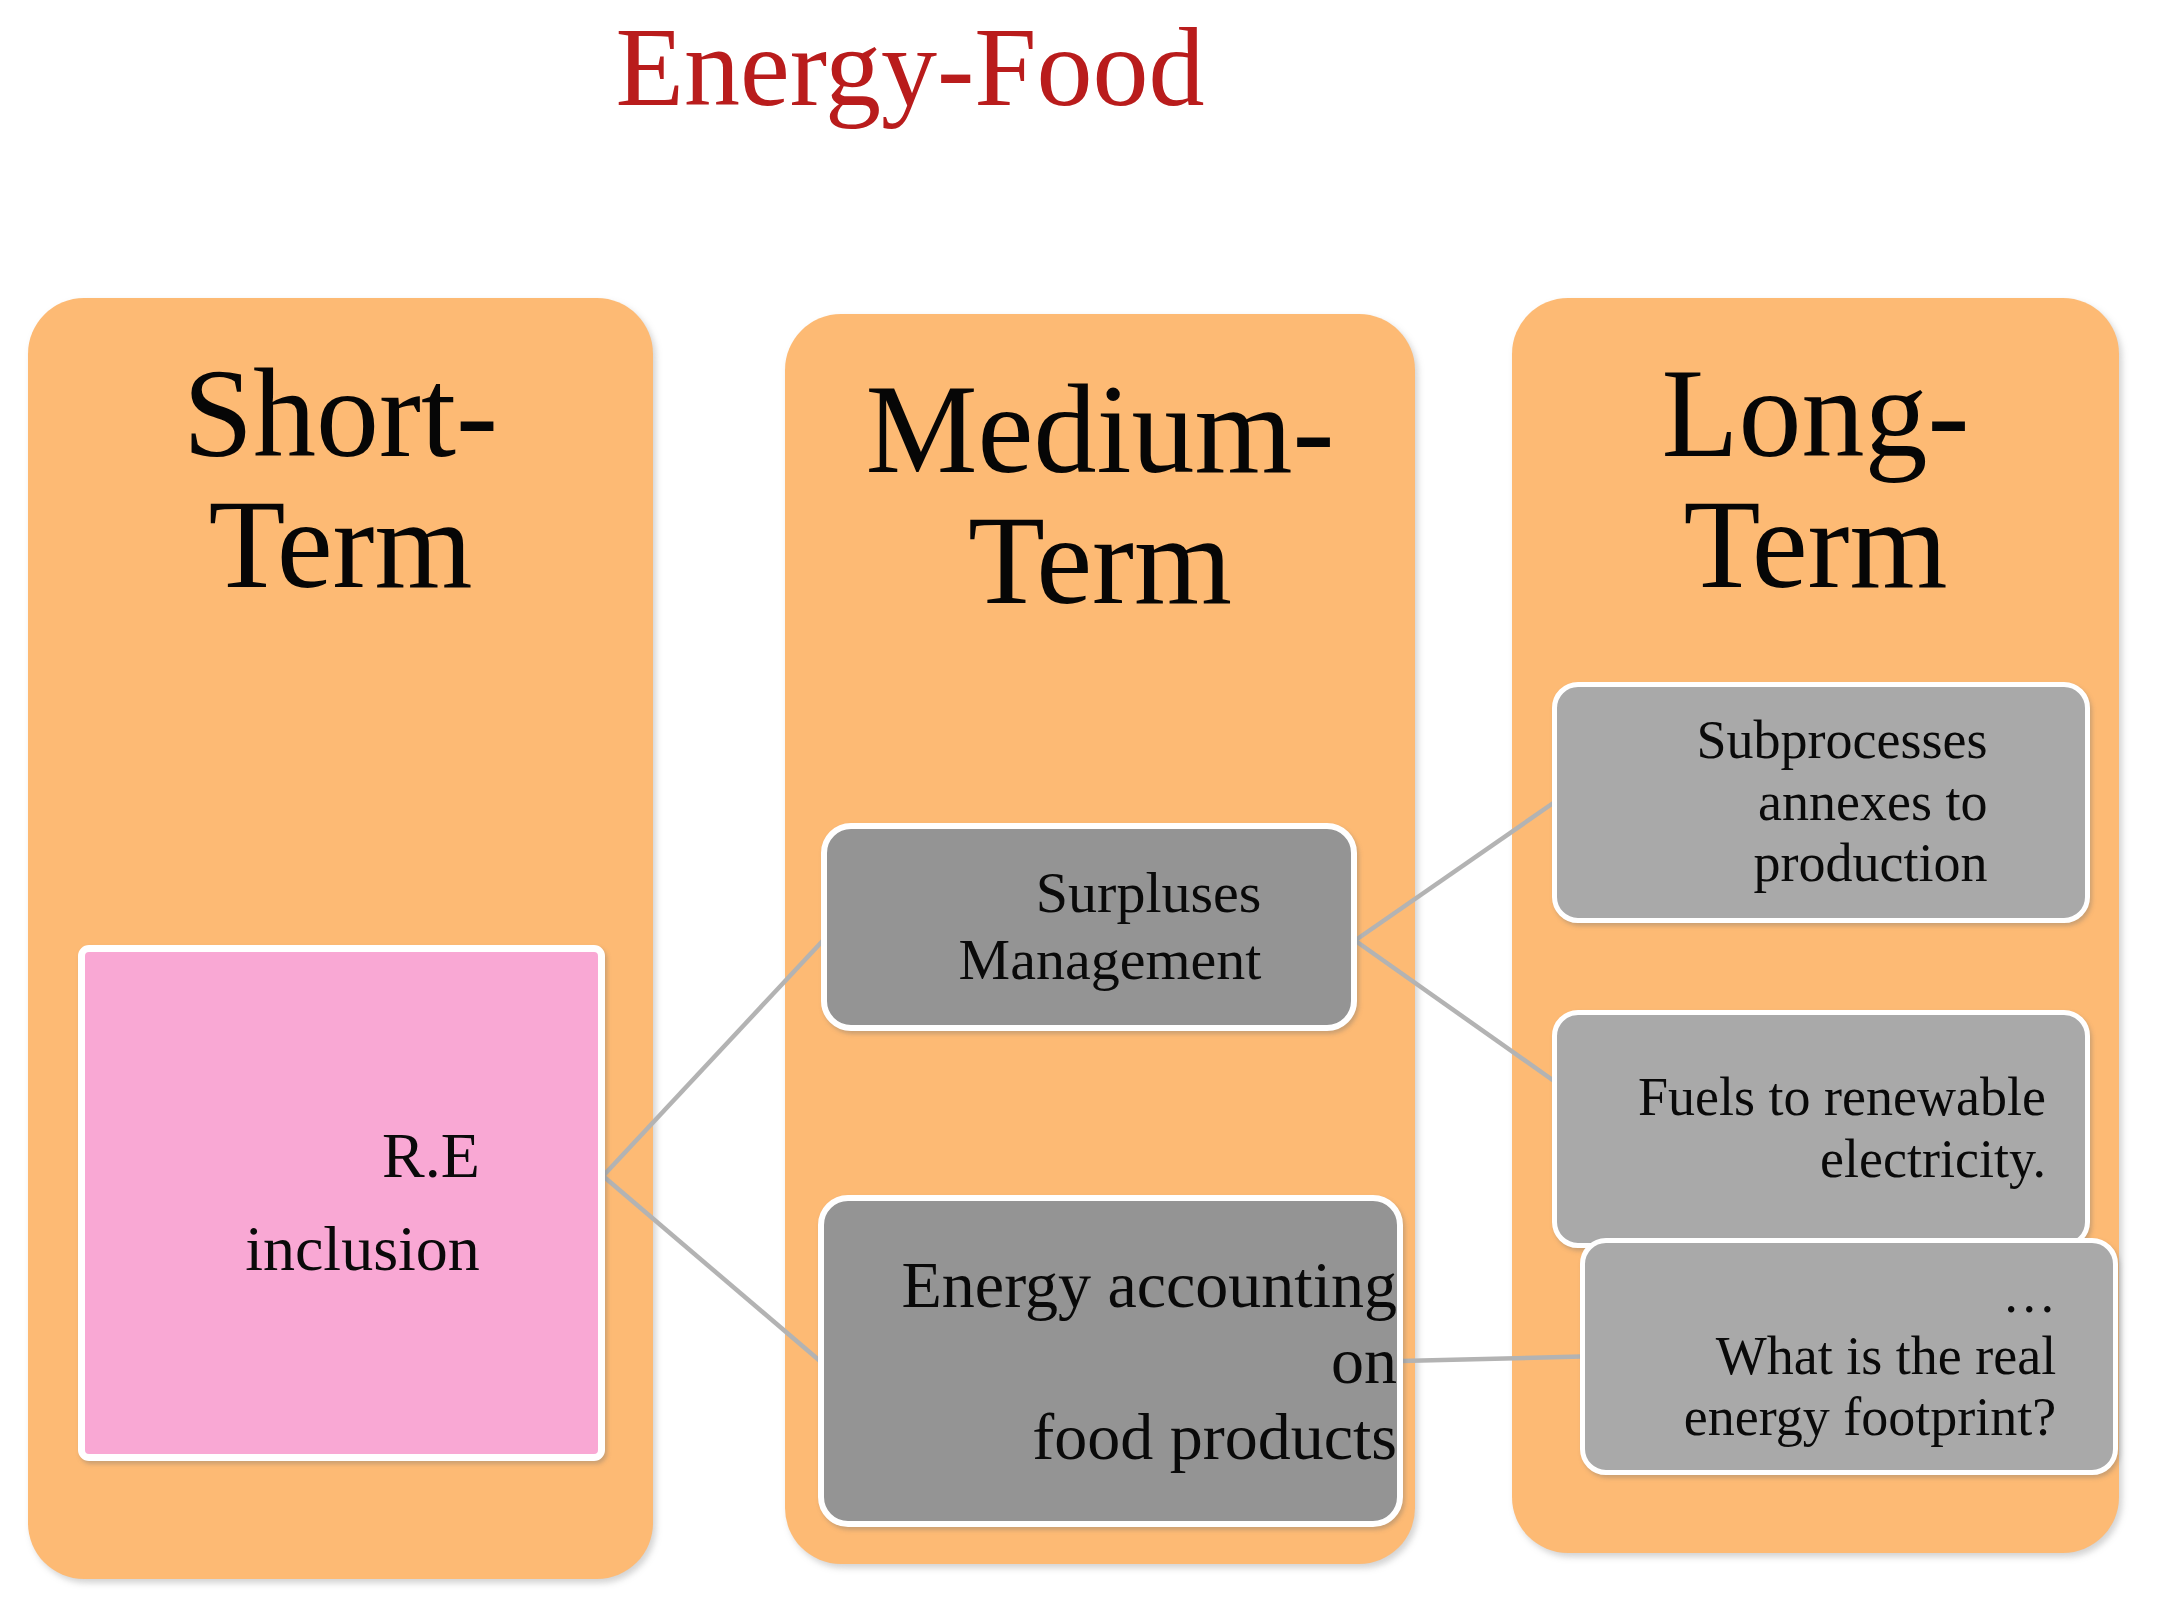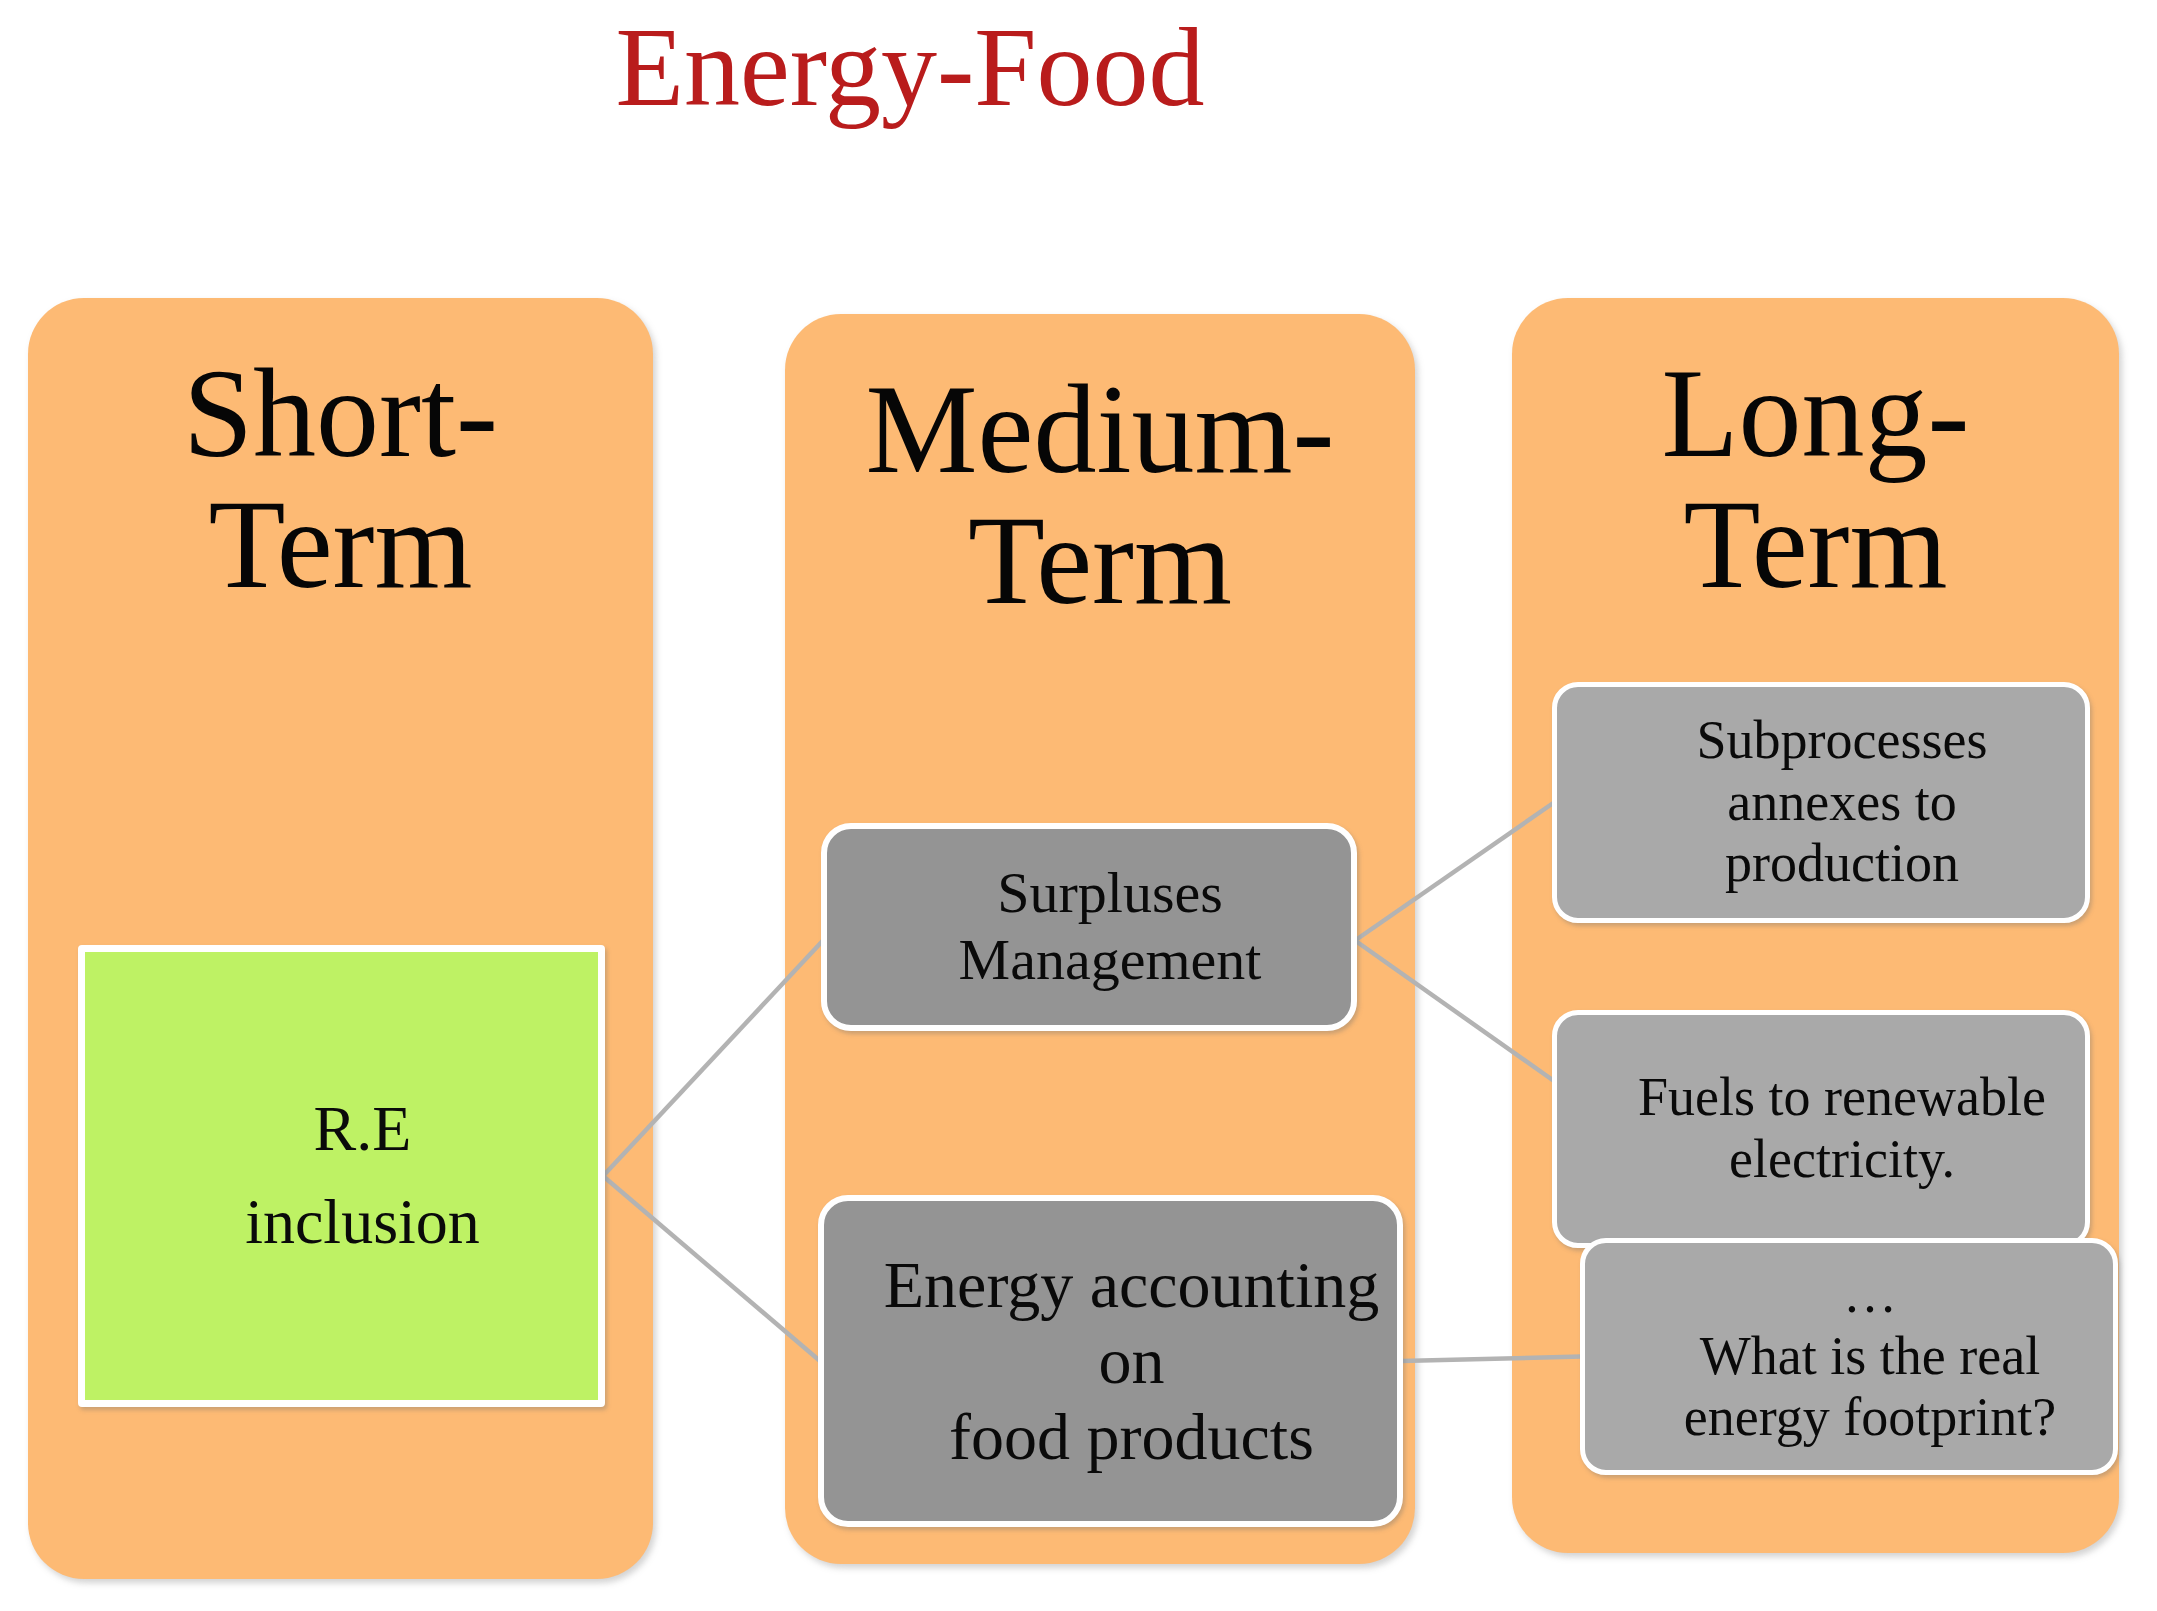--- a/index.html
+++ b/index.html
@@ -43,32 +43,32 @@
     font-size: 126px;
     line-height: 1.04;
     white-space: pre-line;
     color: #060606;
   }
   .node {
     position: absolute;
     display: flex;
     align-items: center;
     justify-content: center;
-    text-align: center;
+    text-align: right;
     white-space: pre-line;
     box-sizing: border-box;
     border: 6px solid #ffffff;
     z-index: 3;
     box-shadow: 2px 3px 4px rgba(110,110,110,0.35);
     color: #0a0a0a;
     padding-left: 42px;
   }
   #node-re {
-    left: 78px; top: 945px; width: 527px; height: 462px;
-    background: #bef264; border-radius: 4px; border-width: 7px;
+    left: 78px; top: 945px; width: 527px; height: 516px;
+    background: #f9a8d4; border-radius: 11px; border-width: 7px;
     font-size: 64px; line-height: 1.45;
   }
   #node-surpluses {
     left: 821px; top: 823px; width: 536px; height: 208px;
     background: #949494; border-radius: 30px;
     font-size: 58px; line-height: 1.15;
   }
   #node-energy {
     left: 818px; top: 1195px; width: 585px; height: 332px;
     background: #949494; border-radius: 30px;

